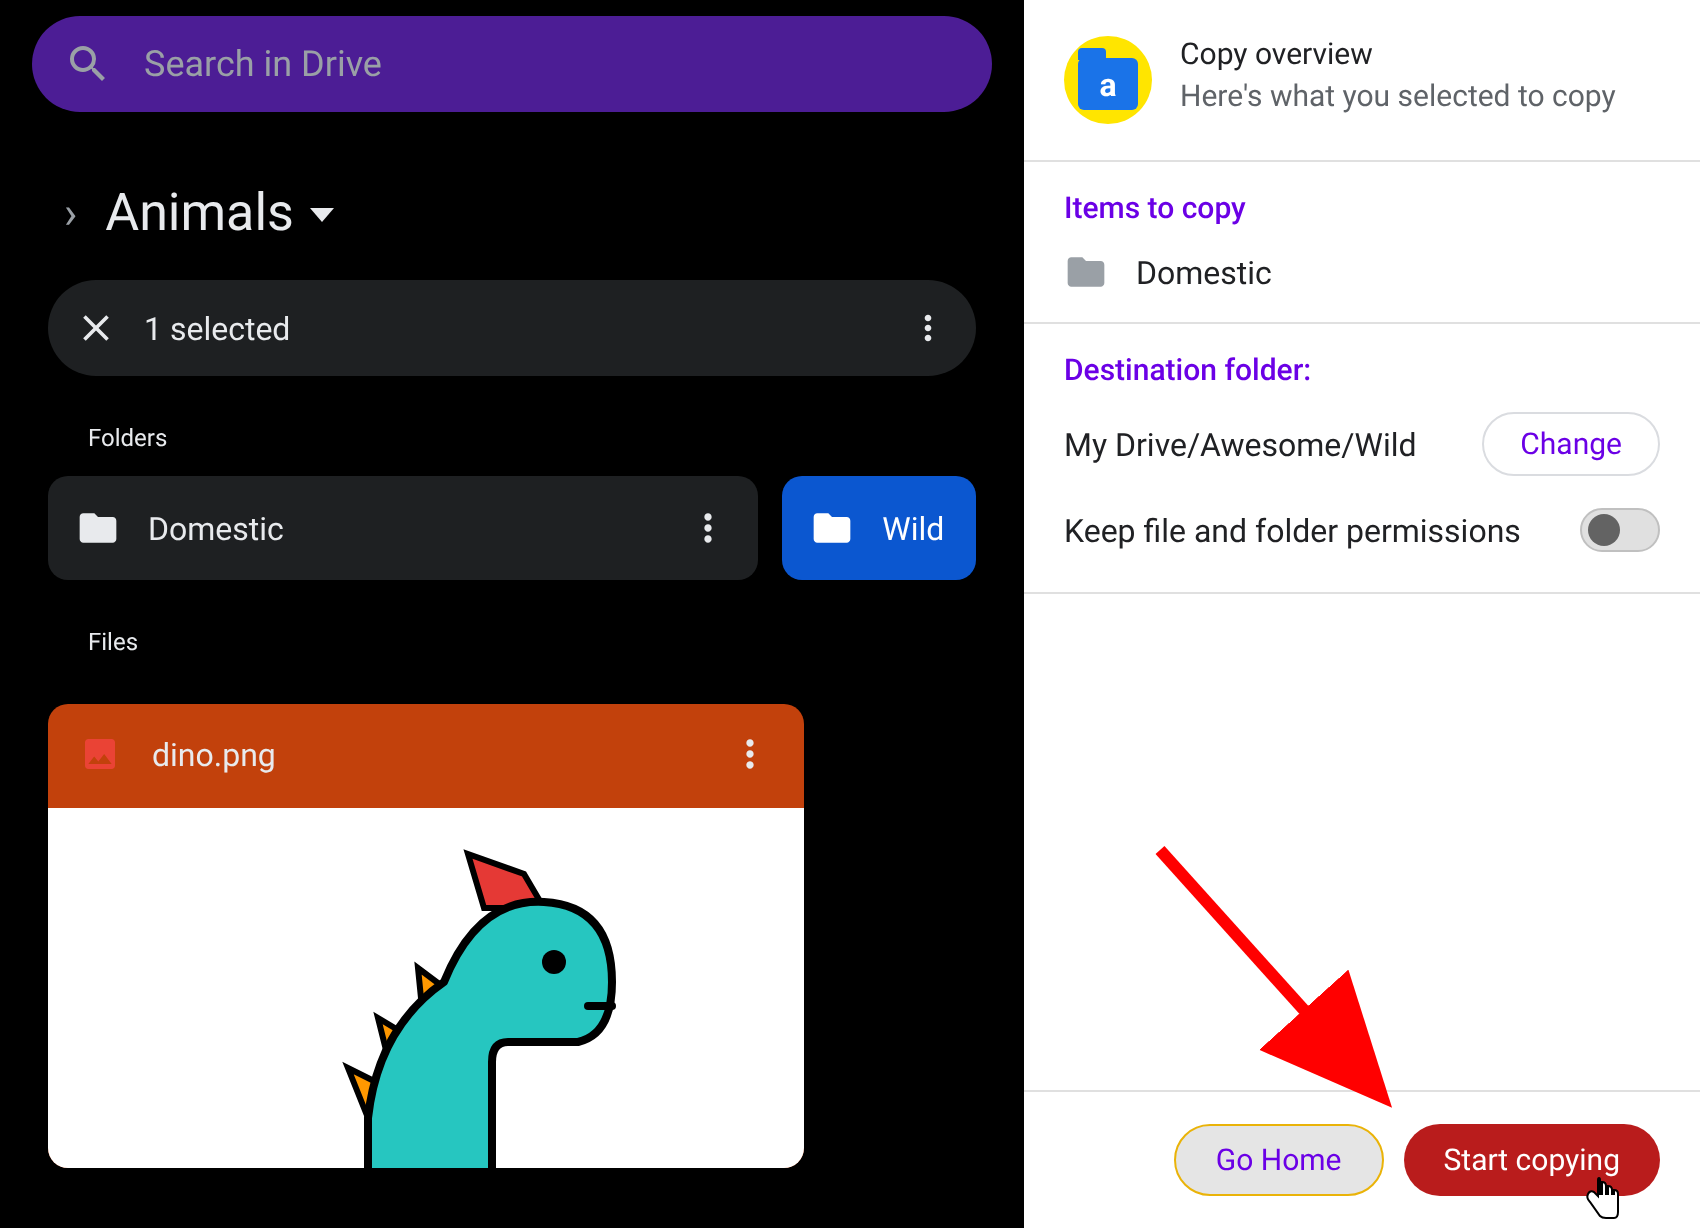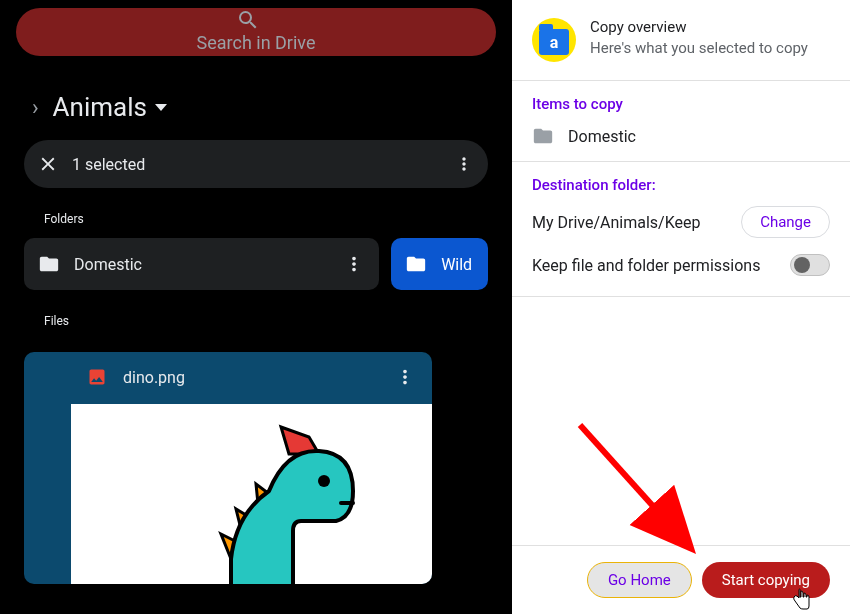--- a/index.html
+++ b/index.html
@@ -1,21 +1,21 @@
 <!DOCTYPE html>
 <html><head>
   <meta charset="utf-8">
   <style>
     * { margin: 0; padding: 0; box-sizing: border-box; font-family: 'Google Sans', Roboto, Arial, sans-serif; }
     body { width: 850px; height: 614px; overflow: hidden; position: relative; }
     
     
     .drive-panel { position: absolute; left: 0; top: 0; width: 512px; height: 614px; background: #000000; color: #e8eaed; }
     
-    .search-bar { margin: 8px 16px; background: #7f1d1d; border-radius: 24px; height: 48px; display: flex; align-items: center; padding: 0 16px; flex-direction: column; }
+    .search-bar { margin: 8px 16px; background: #4c1d95; border-radius: 24px; height: 48px; display: flex; align-items: center; padding: 0 16px; }
     .search-icon { width: 24px; height: 24px; fill: #9aa0a6; margin-right: 16px; }
     .search-placeholder { color: #9aa0a6; font-size: 18px; }
     
     .breadcrumb { display: flex; align-items: center; padding: 28px 32px 18px; gap: 14px; }
     .breadcrumb-item { font-size: 26px; color: #e8eaed; }
     .breadcrumb-root { font-weight: 400; color: #c4c7cc; }
     .breadcrumb-chevron { color: #9aa0a6; font-size: 22px; }
     .breadcrumb-current { display: flex; align-items: center; gap: 8px; font-weight: 400; color: #e8eaed; }
     .dropdown-caret { width: 0; height: 0; border-left: 6px solid transparent; border-right: 6px solid transparent; border-top: 7px solid #e8eaed; }
     
@@ -29,21 +29,21 @@
     .folder-row { display: flex; gap: 12px; padding: 0 24px; }
     .folder-chip { display: flex; align-items: center; background: #1e2022; border-radius: 10px; height: 52px; padding: 0 14px; gap: 14px; }
     .folder-chip.domestic { width: 370px; }
     .folder-chip.wild { width: 100px; background: #0b57d0; position: relative; }
     .folder-icon { width: 22px; height: 22px; fill: #e8eaed; }
     .folder-chip.wild .folder-icon { fill: #ffffff; }
     .folder-name { font-size: 16px; color: #e8eaed; flex: 1; }
     .folder-chip.wild .folder-name { color: #ffffff; }
     .chip-more { width: 22px; height: 22px; fill: #e8eaed; cursor: pointer; }
     
-    .file-card { margin: 12px 24px 0; width: 408px; background: #0c4a6e; border-radius: 10px; overflow: hidden; padding-left: 47px; }
+    .file-card { margin: 12px 24px 0; width: 378px; background: #c2410c; border-radius: 10px; overflow: hidden; }
     .file-header { display: flex; align-items: center; padding: 14px 16px; gap: 16px; }
     .image-icon { width: 20px; height: 20px; fill: #ea4335; }
     .file-name { font-size: 16px; color: #e8eaed; flex: 1; }
     .file-preview { background: #ffffff; height: 180px; position: relative; margin-top: 2px; }
     
     
     .dino { position: absolute; left: 130px; bottom: -15px; width: 180px; height: 180px; }
     
     
     .side-panel { position: absolute; left: 512px; top: 0; width: 338px; height: 614px; background: #ffffff; display: flex; flex-direction: column; }
@@ -193,21 +193,21 @@
       <svg class="folder-sm" viewBox="0 0 24 24">
           <path d="M10 4H4c-1.1 0-2 .9-2 2v12c0 1.1.9 2 2 2h16c1.1 0 2-.9 2-2V8c0-1.1-.9-2-2-2h-8l-2-2z"></path>
         </svg>
       <span class="item-name">Domestic</span>
     </div>
   </div>
 
   <div class="dest-section">
     <div class="section-title">Destination folder:</div>
     <div class="dest-row">
-      <span class="dest-path">My Drive/Animals/Keep</span>
+      <span class="dest-path">My Drive/Awesome/Wild</span>
       <button class="change-btn">Change</button>
     </div>
     <div class="perm-row">
       <span class="perm-label">Keep file and folder permissions</span>
       <div class="toggle">
         <div class="toggle-knob"></div>
       </div>
     </div>
   </div>
 

